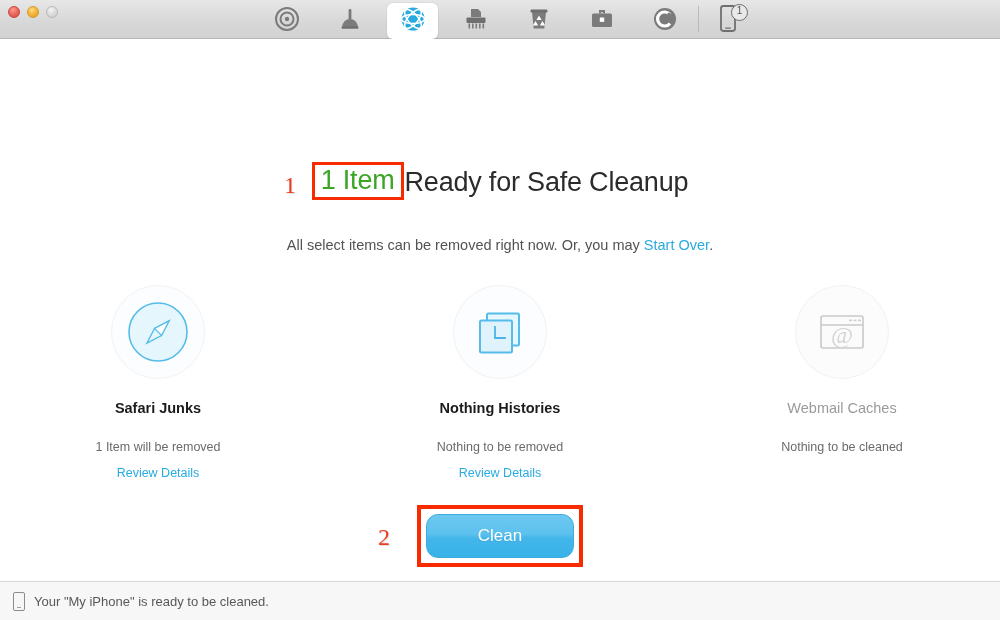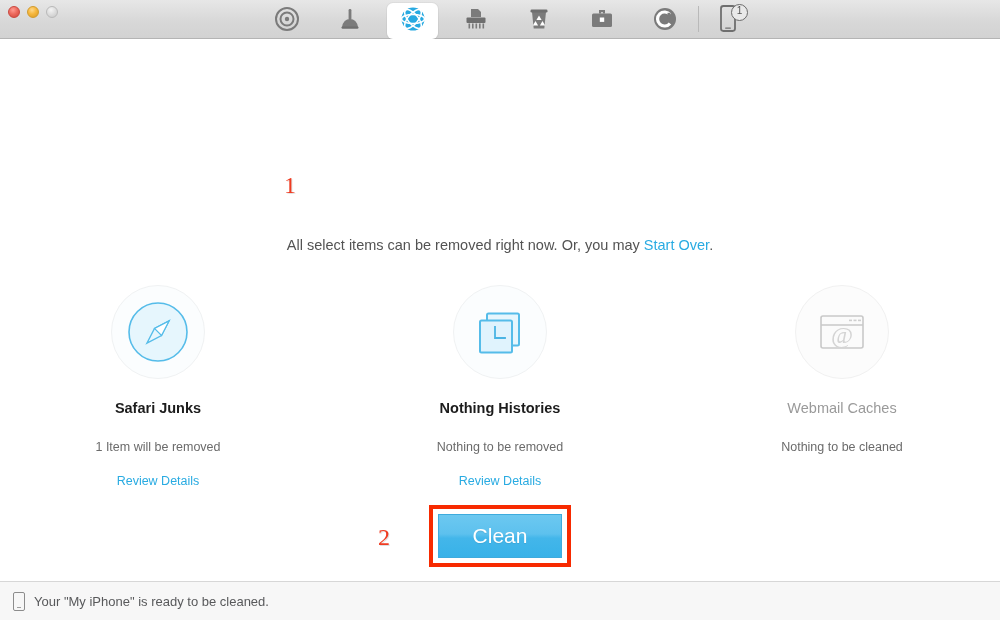--- a/index.html
+++ b/index.html
@@ -234,21 +234,21 @@
   .cat-title.disabled {
     color: #9a9a9a;
     font-weight: normal;
   }
   .cat-sub {
     margin-top: 24px;
     font-size: 12.5px;
     color: #6b6b6b;
   }
   .cat-link {
-    margin-top: 20px;
+    margin-top: 12px;
     font-size: 12.5px;
     color: #29abe2;
     cursor: pointer;
   }
   .cat-link.hidden {
     visibility: hidden;
   }
 
   
   .clean-row {
@@ -264,27 +264,27 @@
     position: absolute;
     left: 378px;
     top: 485px;
   }
   .clean-annotation {
     border: 4px solid #f72a00;
     padding: 5px;
     display: inline-flex;
   }
   .clean-button {
-    width: 124px;
+    width: 148px;
     height: 44px;
-    border-radius: 0;
+    border-radius: 12px;
     border: 1px solid #3eabdd;
     background: linear-gradient(to bottom, #6cc8f0 0%, #5dc1ee 45%, #43b6ea 55%, #38b2e8 100%);
     color: #ffffff;
-    font-size: 21px;
+    font-size: 17px;
     display: flex;
     align-items: center;
     justify-content: center;
     cursor: pointer;
     box-sizing: border-box;
     text-shadow: 0 1px 1px rgba(0,0,0,0.08);
   }
 
   
   .statusbar {
@@ -412,20 +412,25 @@
         <div class="badge">1</div>
       </div>
 
     </div>
   </div>
 
   <div class="content">
 
     <div class="marker marker-1">1</div>
 
+    <div class="headline-row">
+      <div class="headline">
+        <span class="count-box">1 Item</span><span class="headline-rest">Ready for Safe Cleanup</span>
+      </div>
+    </div>
 
     <div class="subtitle">
       <span>All select items can be removed right now. Or, you may </span><span class="link">Start Over</span><span>.</span>
     </div>
 
     <div class="categories">
 
       <div class="category">
         <div class="circle-outer">
           <svg width="74" height="74" viewBox="0 0 74 74">

